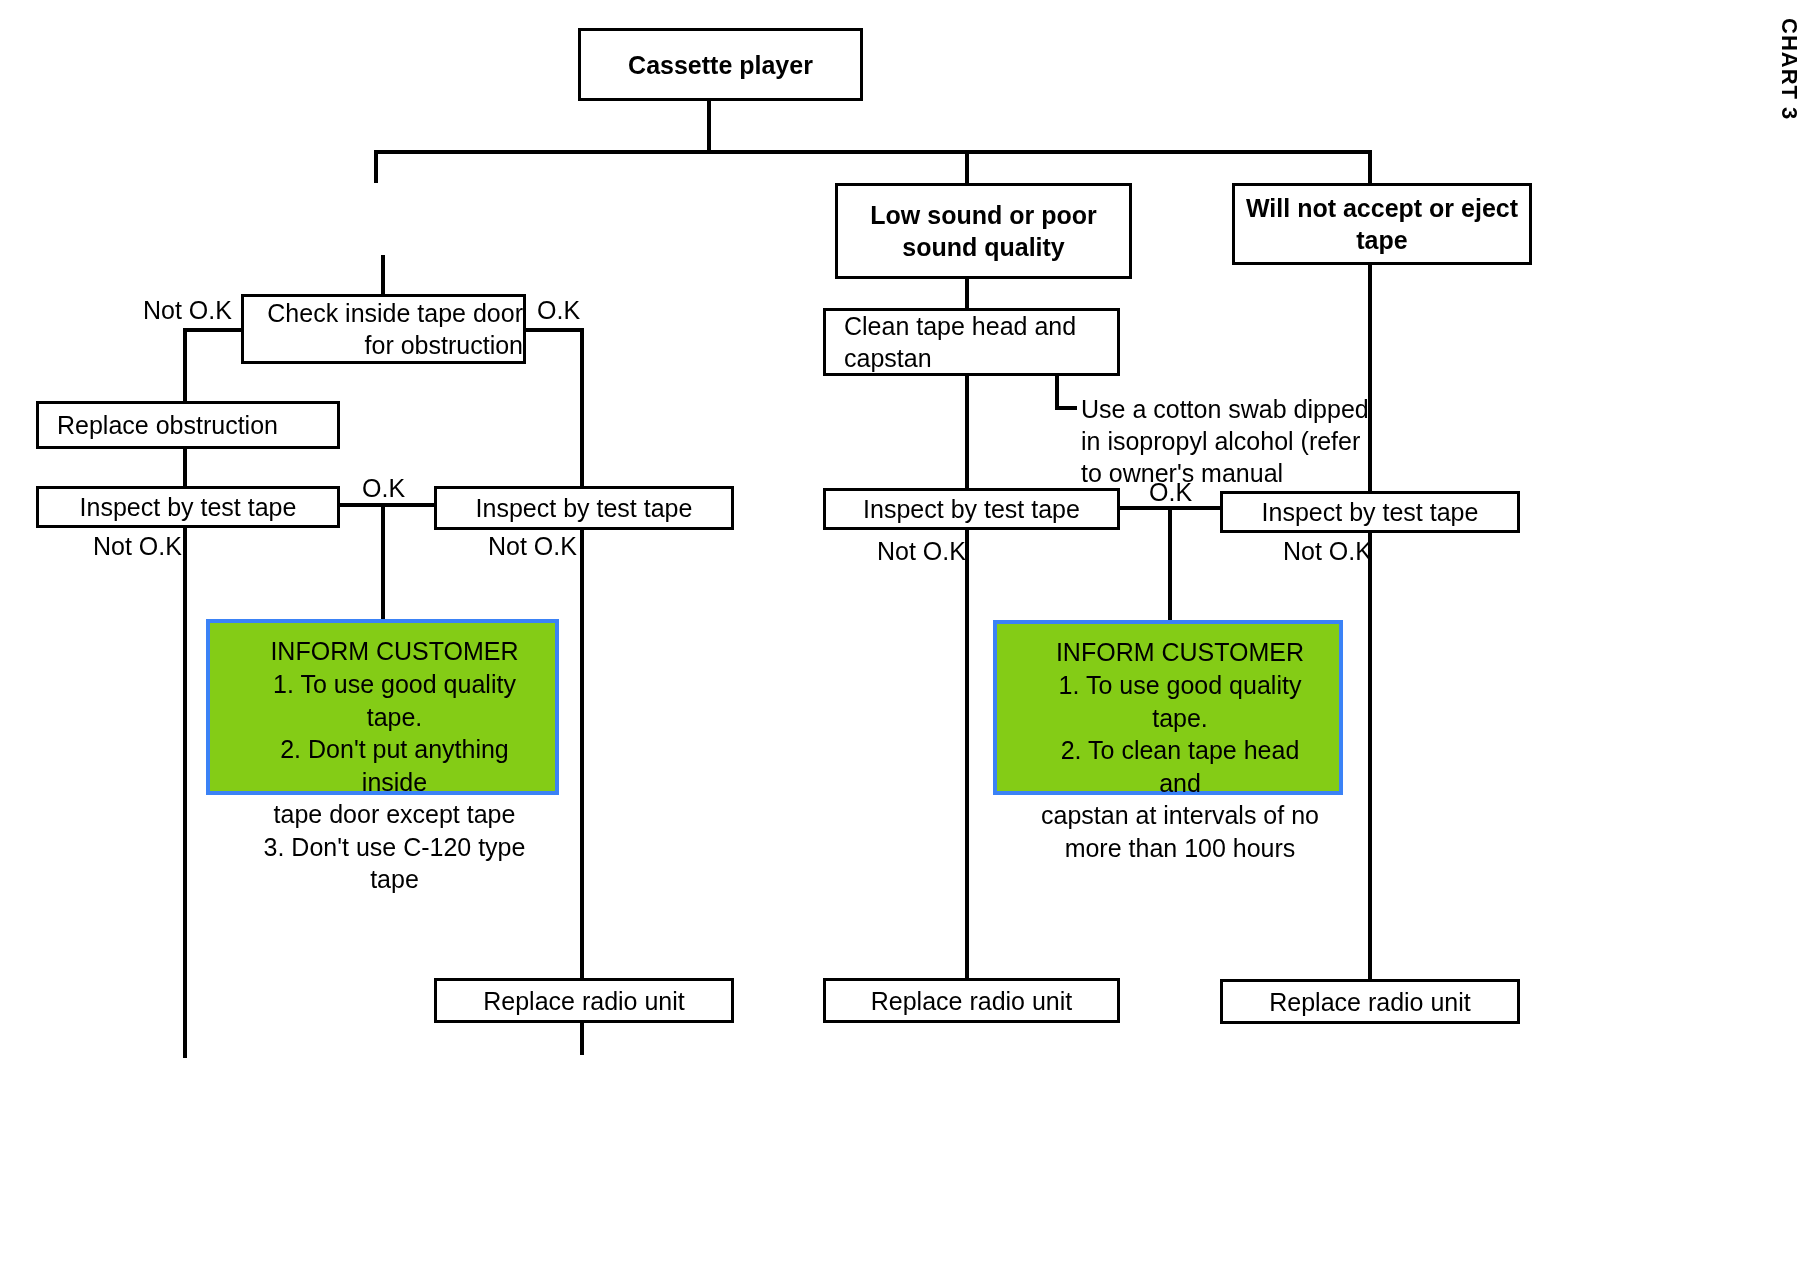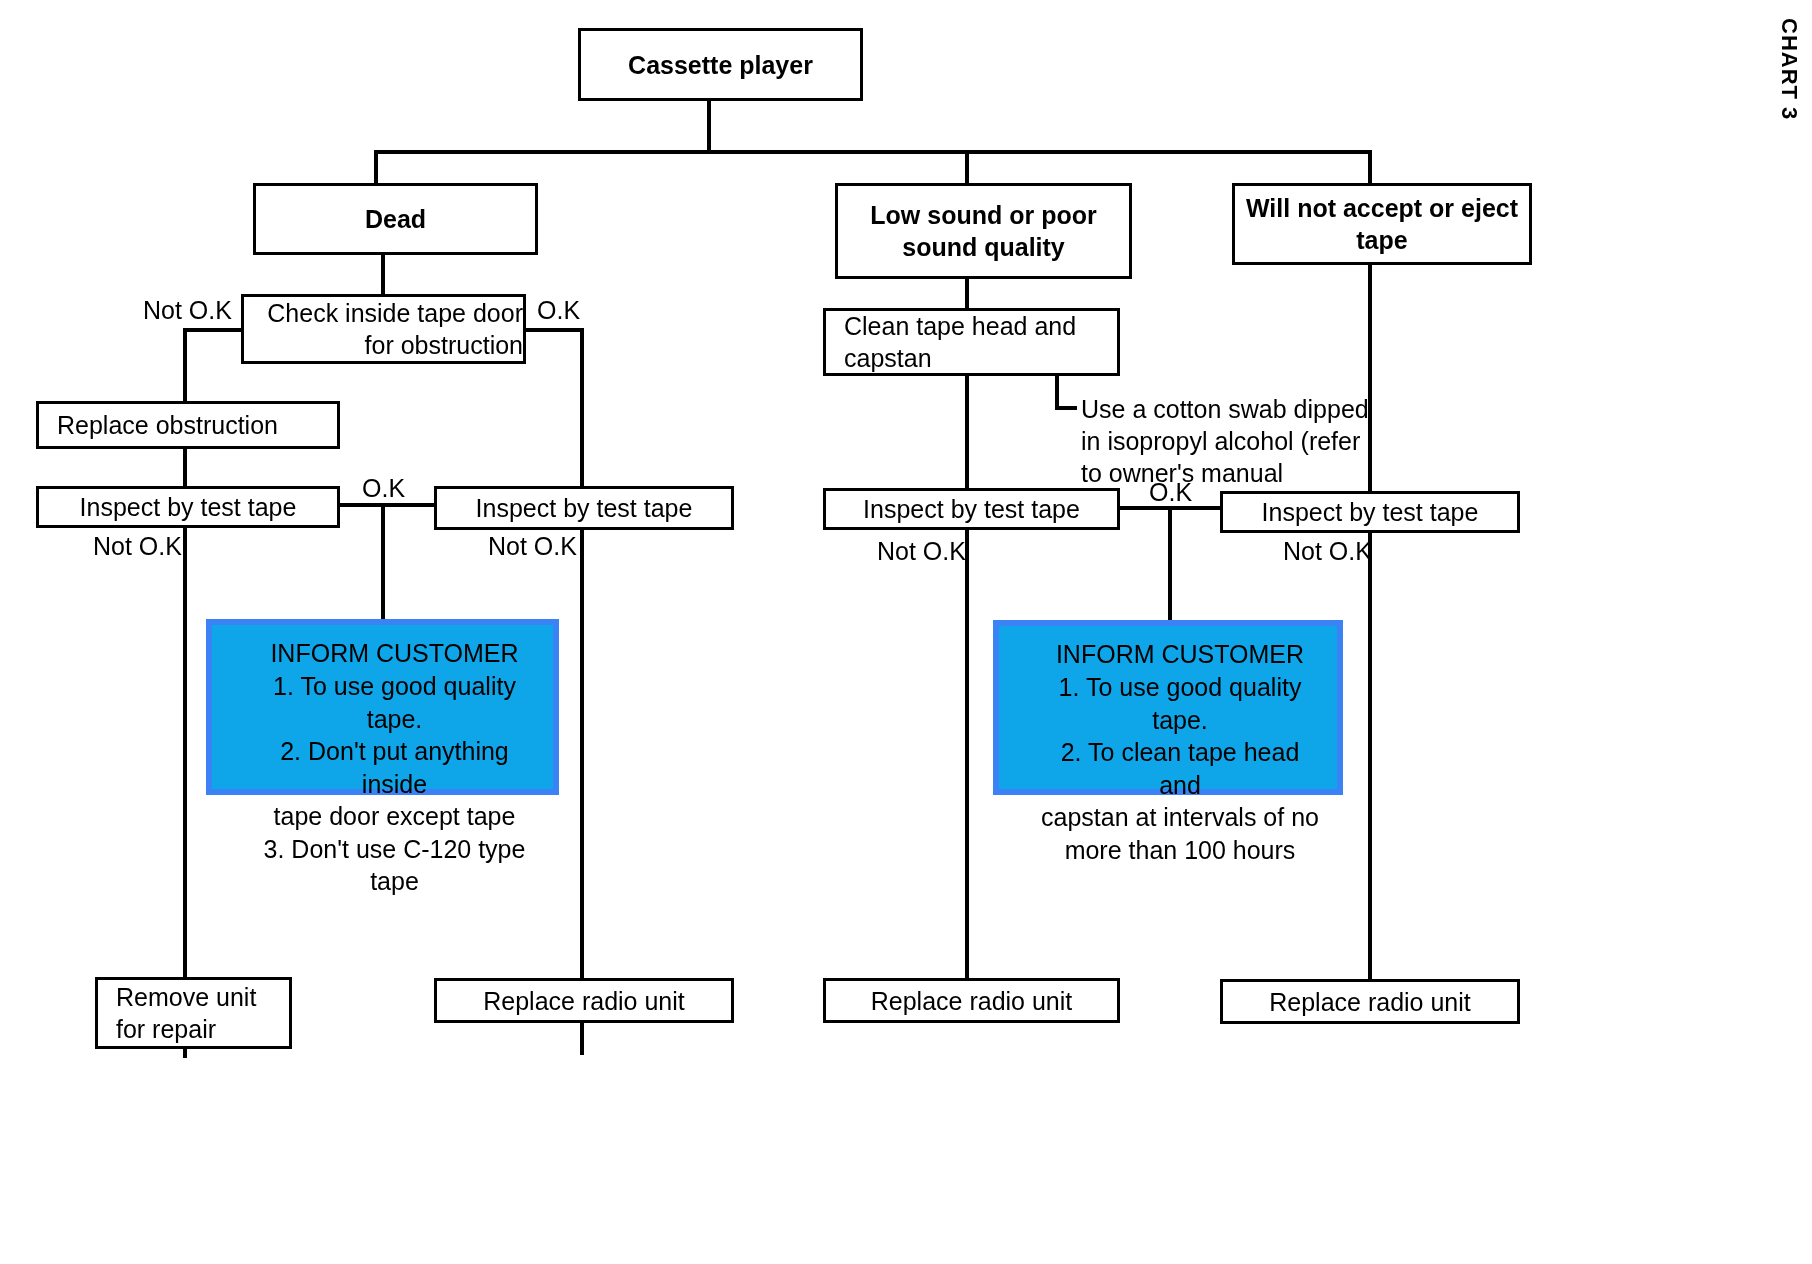--- a/index.html
+++ b/index.html
@@ -63,22 +63,22 @@
   }
   .ic-body {
     font-size: 25px;
     line-height: 1.30;
     text-align: center;
     display: block;
     white-space: pre-line;
   }
   .ic-box {
     position: absolute;
-    border: 6px solid #3b82f6;
-    background: #0ea5e9;
+    border: 4px solid #3b82f6;
+    background: #84cc16;
     box-sizing: border-box;
     padding: 14px 16px 12px 40px;
   }
   .chart-label {
     position: absolute;
     font-size: 22px;
     font-weight: bold;
     letter-spacing: 1px;
     writing-mode: vertical-rl;
     white-space: nowrap;
@@ -129,23 +129,20 @@
   <div class="ln" style="left:1168px; top:506px; width:4px; height:115px;"></div>
 
   <div class="ln" style="left:1368px; top:265px; width:4px; height:228px;"></div>
 
   <div class="ln" style="left:1368px; top:531px; width:4px; height:450px;"></div>
 
   <div class="box hdr" style="left:566px; top:28px; width:285px; height:73px;">
     <span>Cassette player</span>
   </div>
 
-  <div class="box hdr" style="left:241px; top:183px; width:285px; height:72px;">
-    <span>Dead</span>
-  </div>
 
   <div class="box hdr" style="left:823px; top:183px; width:297px; height:96px;">
     <span>Low sound or poor
 sound quality</span>
   </div>
 
   <div class="box hdr" style="left:1220px; top:183px; width:300px; height:82px;">
     <span>Will not accept
 or eject tape</span>
   </div>
@@ -173,24 +170,20 @@
   </div>
 
   <div class="box plain" style="left:823px; top:488px; width:297px; height:42px;">
     <span>Inspect by test tape</span>
   </div>
 
   <div class="box plain" style="left:1220px; top:491px; width:300px; height:42px;">
     <span>Inspect by test tape</span>
   </div>
 
-  <div class="box plain left-txt" style="left:95px; top:977px; width:197px; height:72px;">
-    <span>Remove unit
-for repair</span>
-  </div>
 
   <div class="box plain" style="left:434px; top:978px; width:300px; height:45px;">
     <span>Replace radio unit</span>
   </div>
 
   <div class="box plain" style="left:823px; top:978px; width:297px; height:45px;">
     <span>Replace radio unit</span>
   </div>
 
   <div class="box plain" style="left:1220px; top:979px; width:300px; height:45px;">

